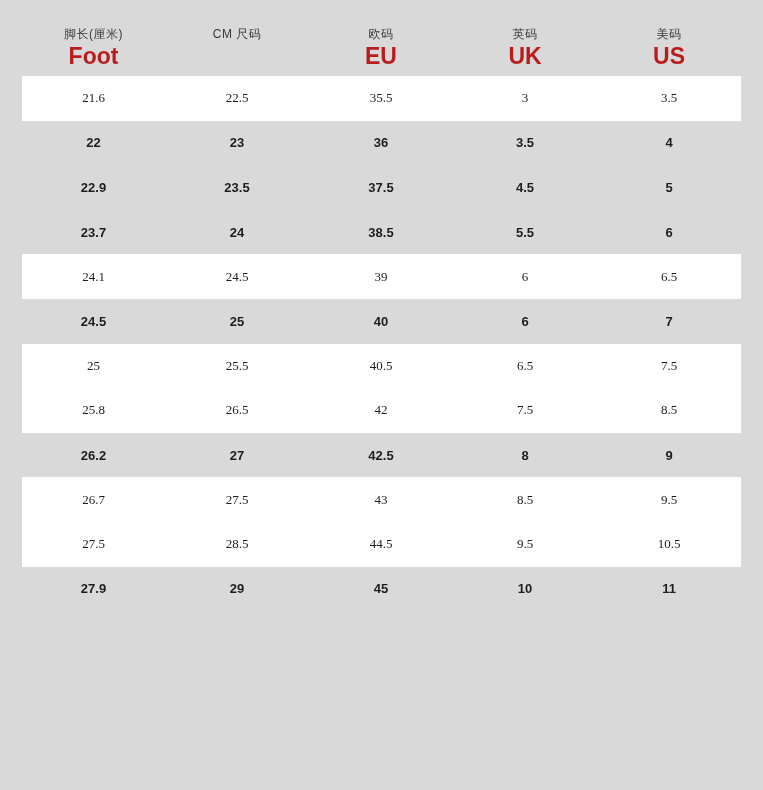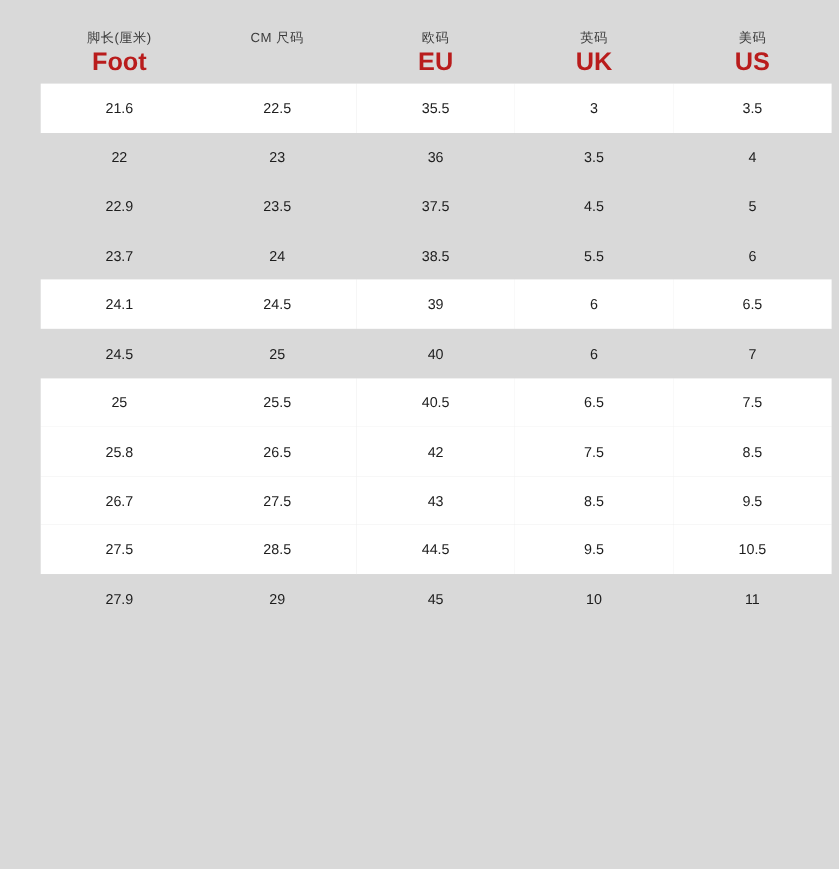--- a/index.html
+++ b/index.html
@@ -13,21 +13,20 @@
     font-family: "Liberation Sans", sans-serif;
     color: #1a1a1a;
     overflow: hidden;
   }
 
   .size-chart {
     width: 763px;
     height: 790px;
     box-sizing: border-box;
     background: #d9d9d9;
-    padding-left: 15px;
   }
 
   table.chart-table {
     border-collapse: collapse;
     width: 719px;
     margin: 0 22px;
     table-layout: fixed;
   }
 
   table.chart-table col.c0 { width: 143px; }
@@ -68,23 +67,25 @@
     text-align: center;
     vertical-align: middle;
     font-size: 13px;
     color: #1d1d1d;
     border: none;
     padding: 0;
   }
 
   tbody tr.row-light td {
     background: #ffffff;
+    font-family: Liberation Serif, serif;
   }
   tbody tr.row-dark td {
     background: #d9d9d9;
+    font-weight: bold;
   }
 </style>
 </head>
 <body>
 
 <div class="size-chart">
   <table class="chart-table">
     <colgroup>
       <col class="c0">
         <col class="c1">
@@ -166,20 +167,27 @@
           <td>6.5</td>
           <td>7.5</td>
         </tr>
         <tr class="row-light">
           <td>25.8</td>
           <td>26.5</td>
           <td>42</td>
           <td>7.5</td>
           <td>8.5</td>
         </tr>
+        <tr class="row-dark">
+          <td>26.2</td>
+          <td>27</td>
+          <td>42.5</td>
+          <td>8</td>
+          <td>9</td>
+        </tr>
         <tr class="row-light">
           <td>26.7</td>
           <td>27.5</td>
           <td>43</td>
           <td>8.5</td>
           <td>9.5</td>
         </tr>
         <tr class="row-light">
           <td>27.5</td>
           <td>28.5</td>

